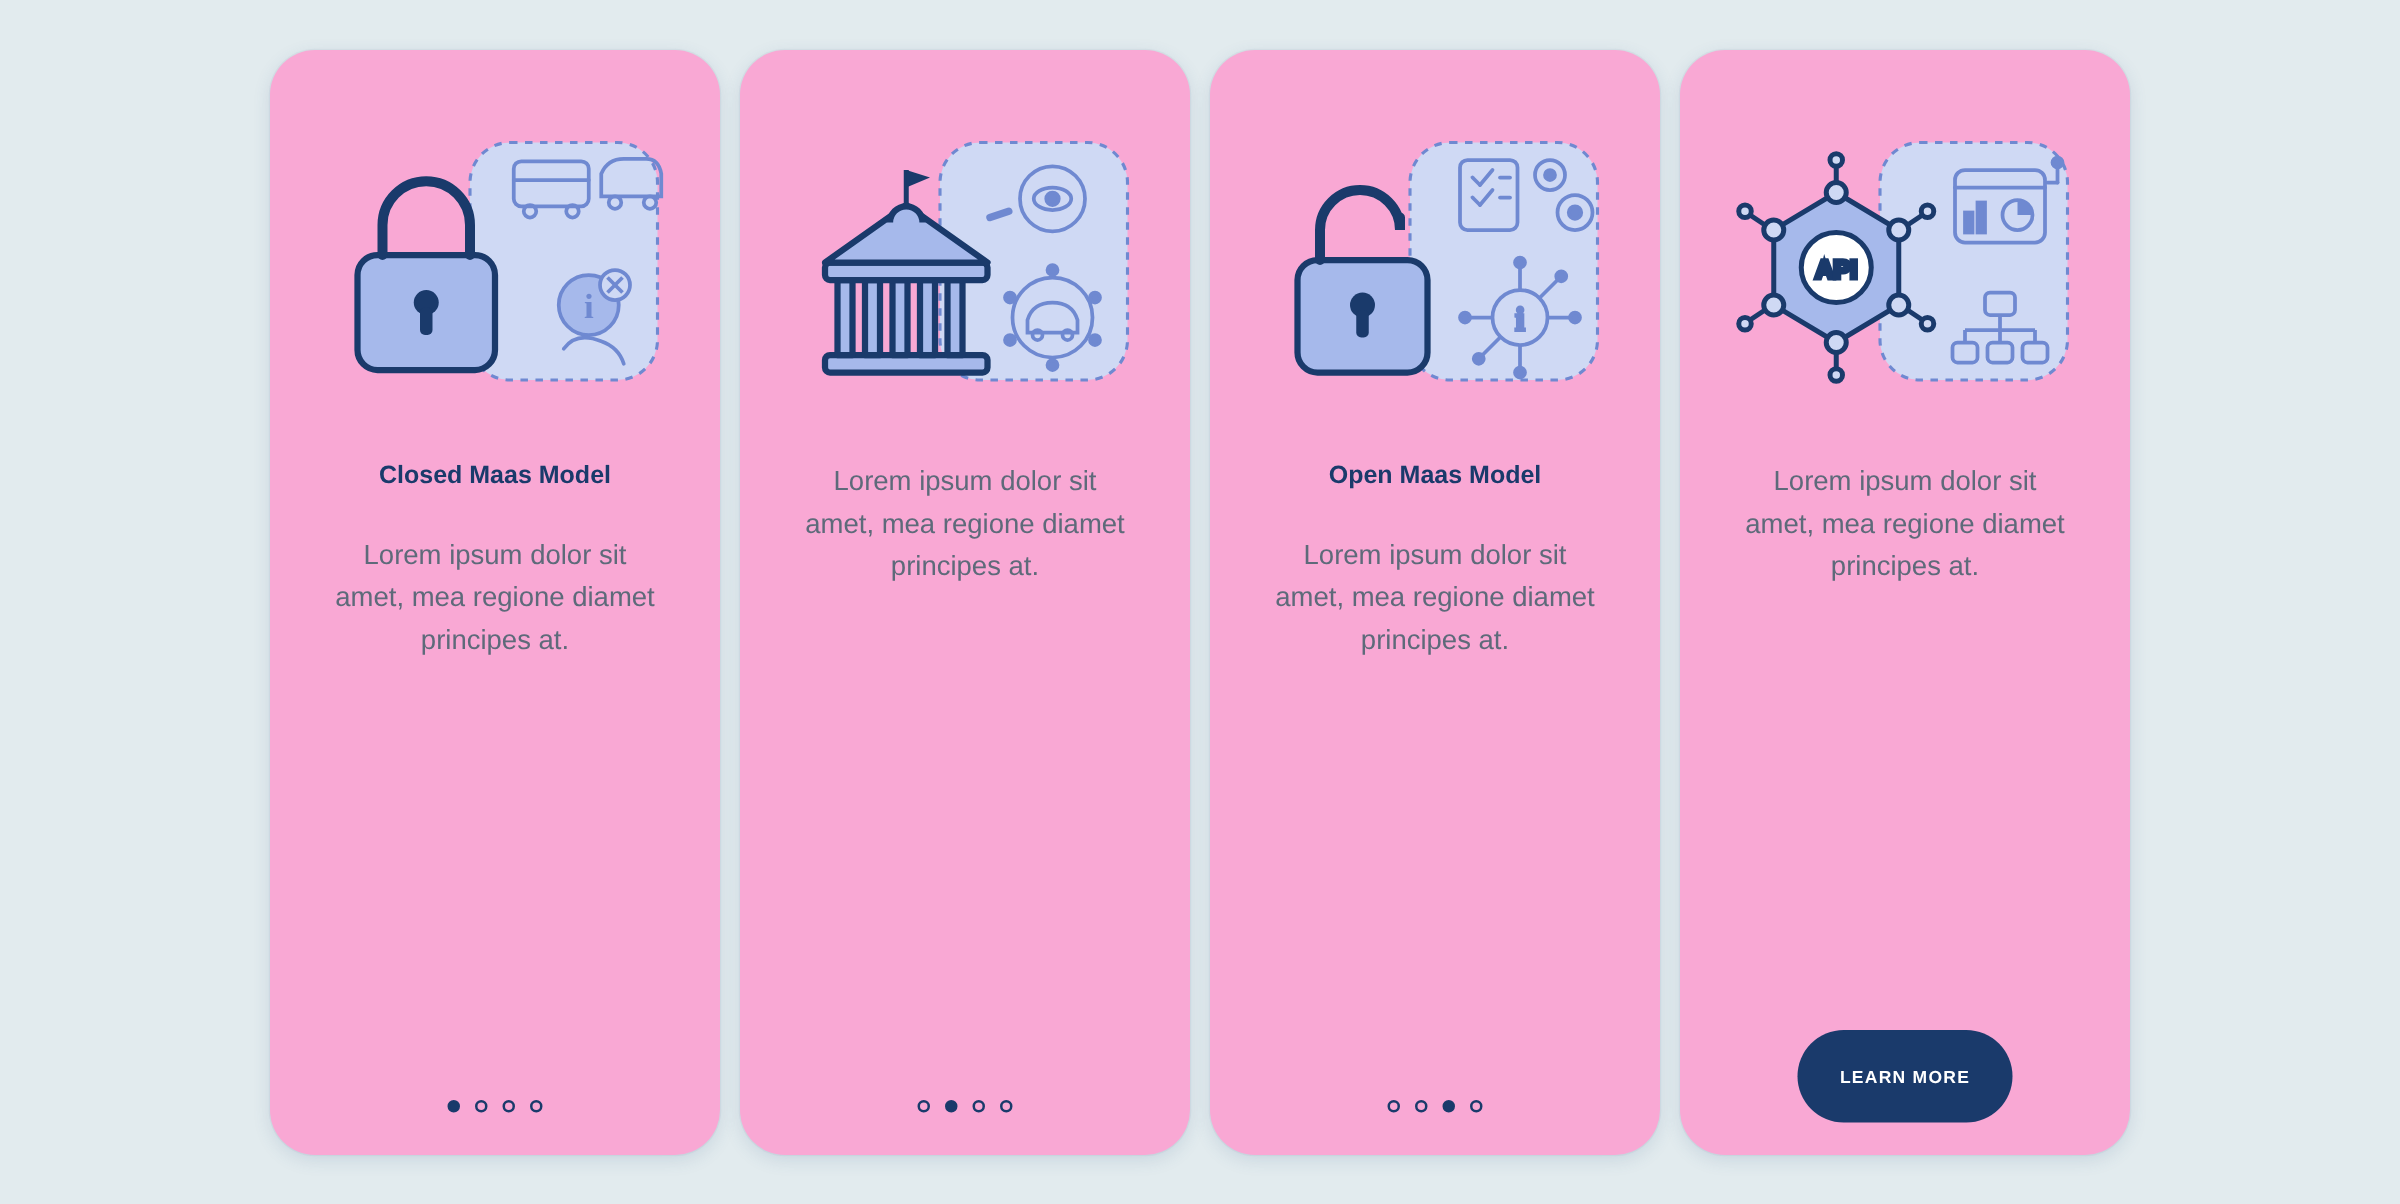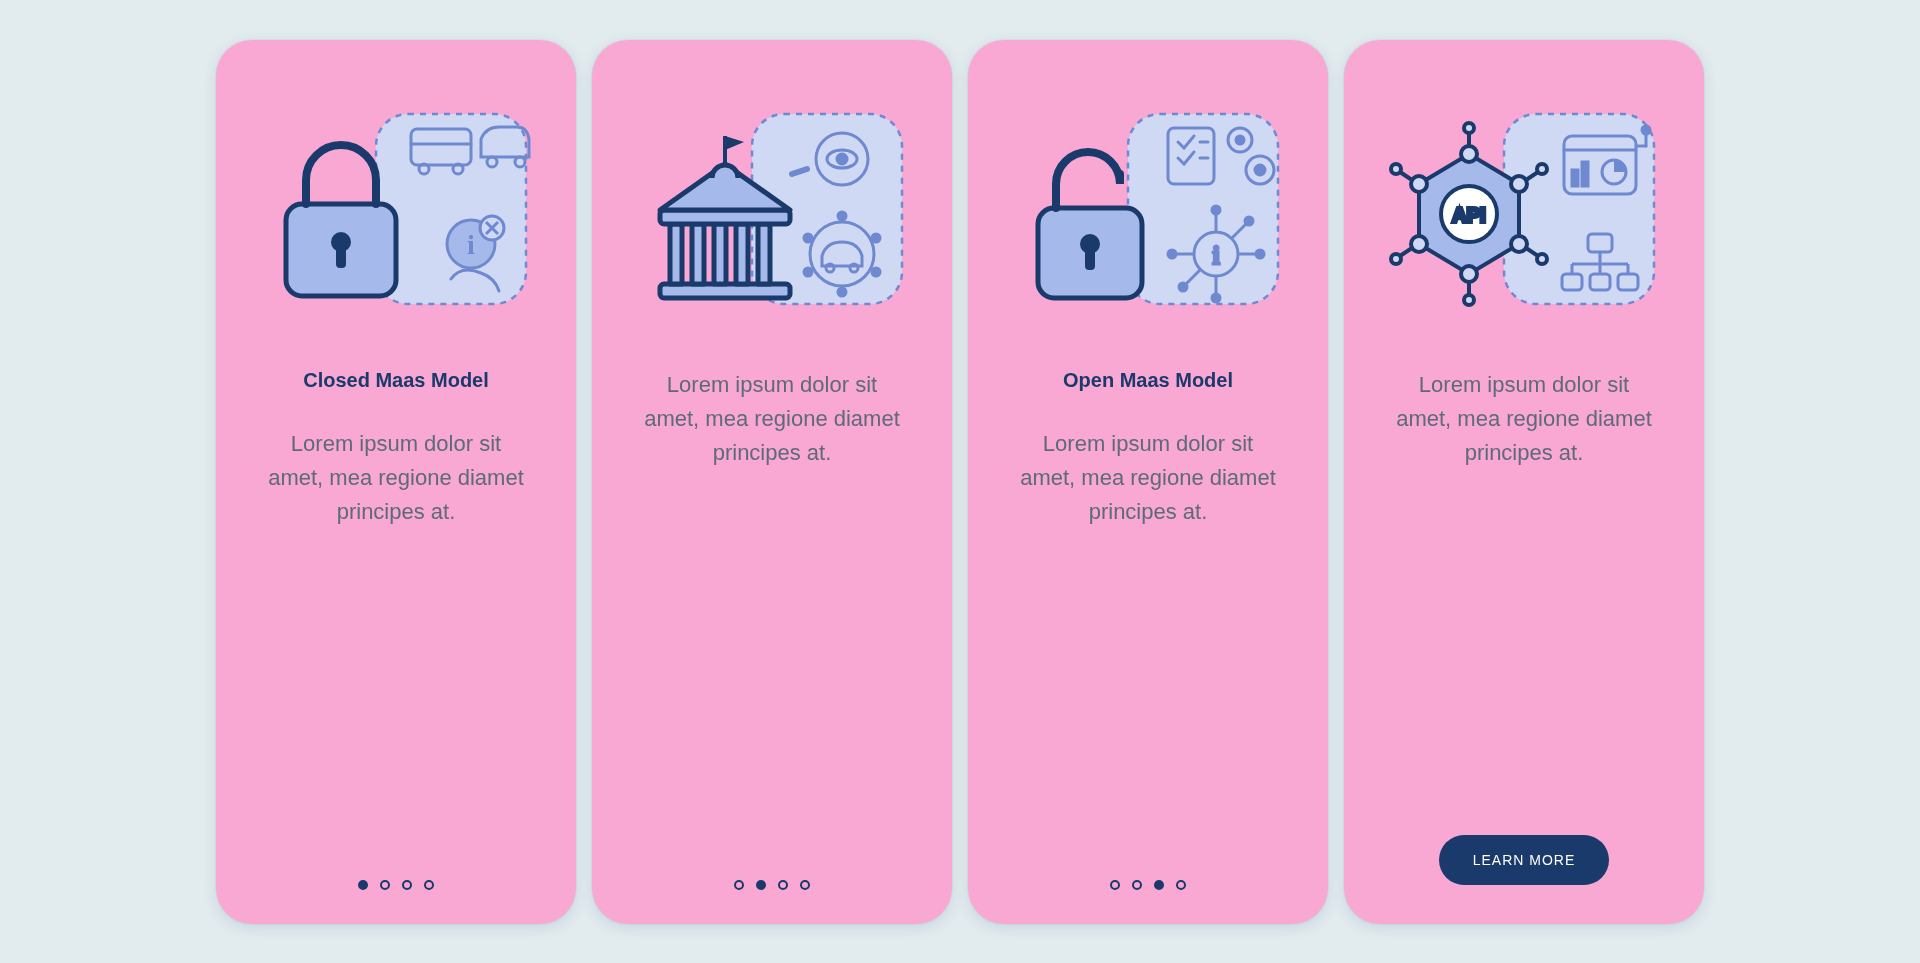--- a/index.html
+++ b/index.html
@@ -62,29 +62,29 @@
   .dot {
     width: 10px;
     height: 10px;
     border-radius: 50%;
     border: 2px solid #1a3a6b;
     background: transparent;
   }
   .dot.active { background: #1a3a6b; }
   .cta {
     position: absolute;
-    bottom: 39px;
+    bottom: 26px;
     background: #1a3a6b;
     color: #ffffff;
     font-size: 14px;
-    font-weight: 400;
+    font-weight: 700;
     letter-spacing: 1px;
     border: none;
     border-radius: 999px;
-    padding: 17px 34px;
+    padding: 29px 34px;
     cursor: pointer;
   }
 </style>
 </head>
 <body>
 
 <div class="card">
   <div class="illus-wrap">
     <svg viewBox="0 0 280 250">
 

